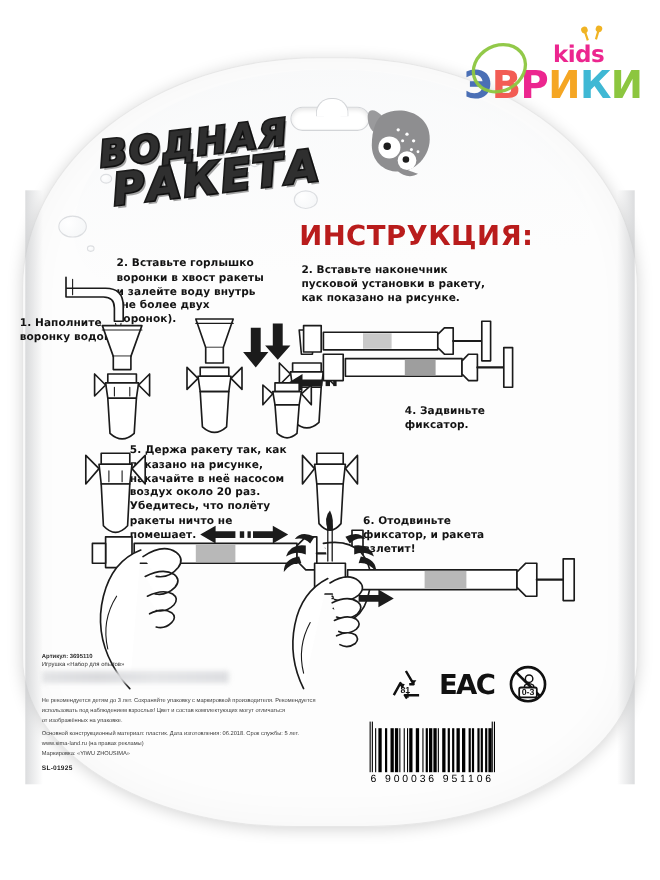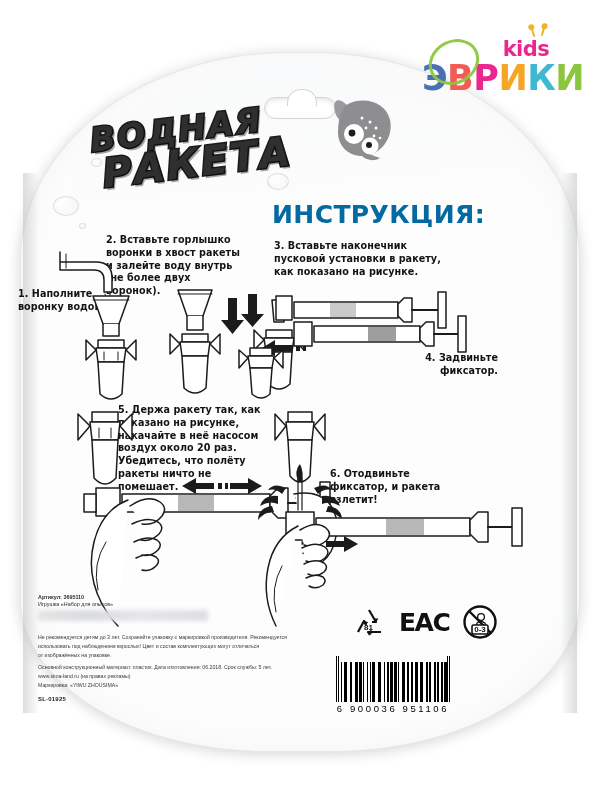--- a/index.html
+++ b/index.html
@@ -82,31 +82,31 @@
     color:#2f2f2f; -webkit-text-stroke: 3px #1a1a1a; paint-order: stroke fill;
     text-shadow: 2px 3px 0 rgba(0,0,0,.35); }
   #title-word-1 { font-size: 33px; }
   #title-word-2 { font-size: 40px; margin-left: 8px; }
 
   
   #mascot { position:absolute; left: 318px; top: 86px; width: 86px; height: 86px; }
 
   
   #instruction-heading { position:absolute; left: 272px; top: 200px;
-    font-size: 25px; font-weight: 800; color:#0369a1; letter-spacing: .4px;
+    font-size: 25px; font-weight: 800; color:#b91c1c; letter-spacing: .4px;
     font-family:"DejaVu Sans", sans-serif; }
 
   
   .step-text { position:absolute; font-size: 9.6px; font-weight: 700;
     color:#131313; line-height: 1.33; letter-spacing:.05px;
     font-family:"DejaVu Sans", sans-serif; }
   #step-1 { left: 18px; top: 288px;  width: 112px; }
   #step-2 { left: 106px; top: 234px; width: 140px; }
   #step-3 { left: 274px; top: 240px; width: 175px; }
-  #step-4 { left: 368px; top: 352px; width: 130px; text-align: right; }
+  #step-4 { left: 368px; top: 368px; width: 130px; }
   #step-5 { left: 118px; top: 404px; width: 152px; }
   #step-6 { left: 330px; top: 436px; width: 130px; margin-top: 32px; }
 
   
   #illustrations { position:absolute; left:0; top:0; width:600px; height:800px;
     pointer-events:none; }
 
   
   #footer-left { position:absolute; left: 38px; top: 594px; width: 250px; }
   .footer-micro { font-size: 5.2px; color:#3a3a3a; line-height:1.5;
@@ -179,21 +179,21 @@
       <circle cx="48" cy="42" r="1.4"></circle>
     <circle cx="56" cy="50" r="1.4"></circle>
       <circle cx="62" cy="52" r="1.3"></circle>
   </g>
 </svg>
 
 <div id="instruction-heading">ИНСТРУКЦИЯ:</div>
 
 <div class="step-text" id="step-1">1. Наполните воронку водой.</div>
 <div class="step-text" id="step-2">2. Вставьте горлышко воронки в хвост ракеты и залейте воду внутрь (не более двух воронок).</div>
-<div class="step-text" id="step-3">3. Вставьте наконечник пусковой установки в ракету, как показано на рисунке.</div>
+<div class="step-text" id="step-3">2. Вставьте наконечник пусковой установки в ракету, как показано на рисунке.</div>
 <div class="step-text" id="step-4">4. Задвиньте фиксатор.</div>
 <div class="step-text" id="step-5">5. Держа ракету так, как показано на рисунке, накачайте в неё насосом воздух около 20 раз. Убедитесь, что полёту ракеты ничто не помешает.</div>
 <div class="step-text" id="step-6">6. Отодвиньте фиксатор, и ракета взлетит!</div>
 
 <svg id="illustrations" viewBox="0 0 600 800">
   <g fill="none" stroke="#1b1b1b" stroke-width="1.5" stroke-linejoin="round" stroke-linecap="round">
 
     <g>
       <path d="M60 252 L60 262 L96 262 Q112 262 112 278 L112 292 L104 292 L104 280
                Q104 270 94 270 L60 270 Z" fill="#ffffff"></path>

